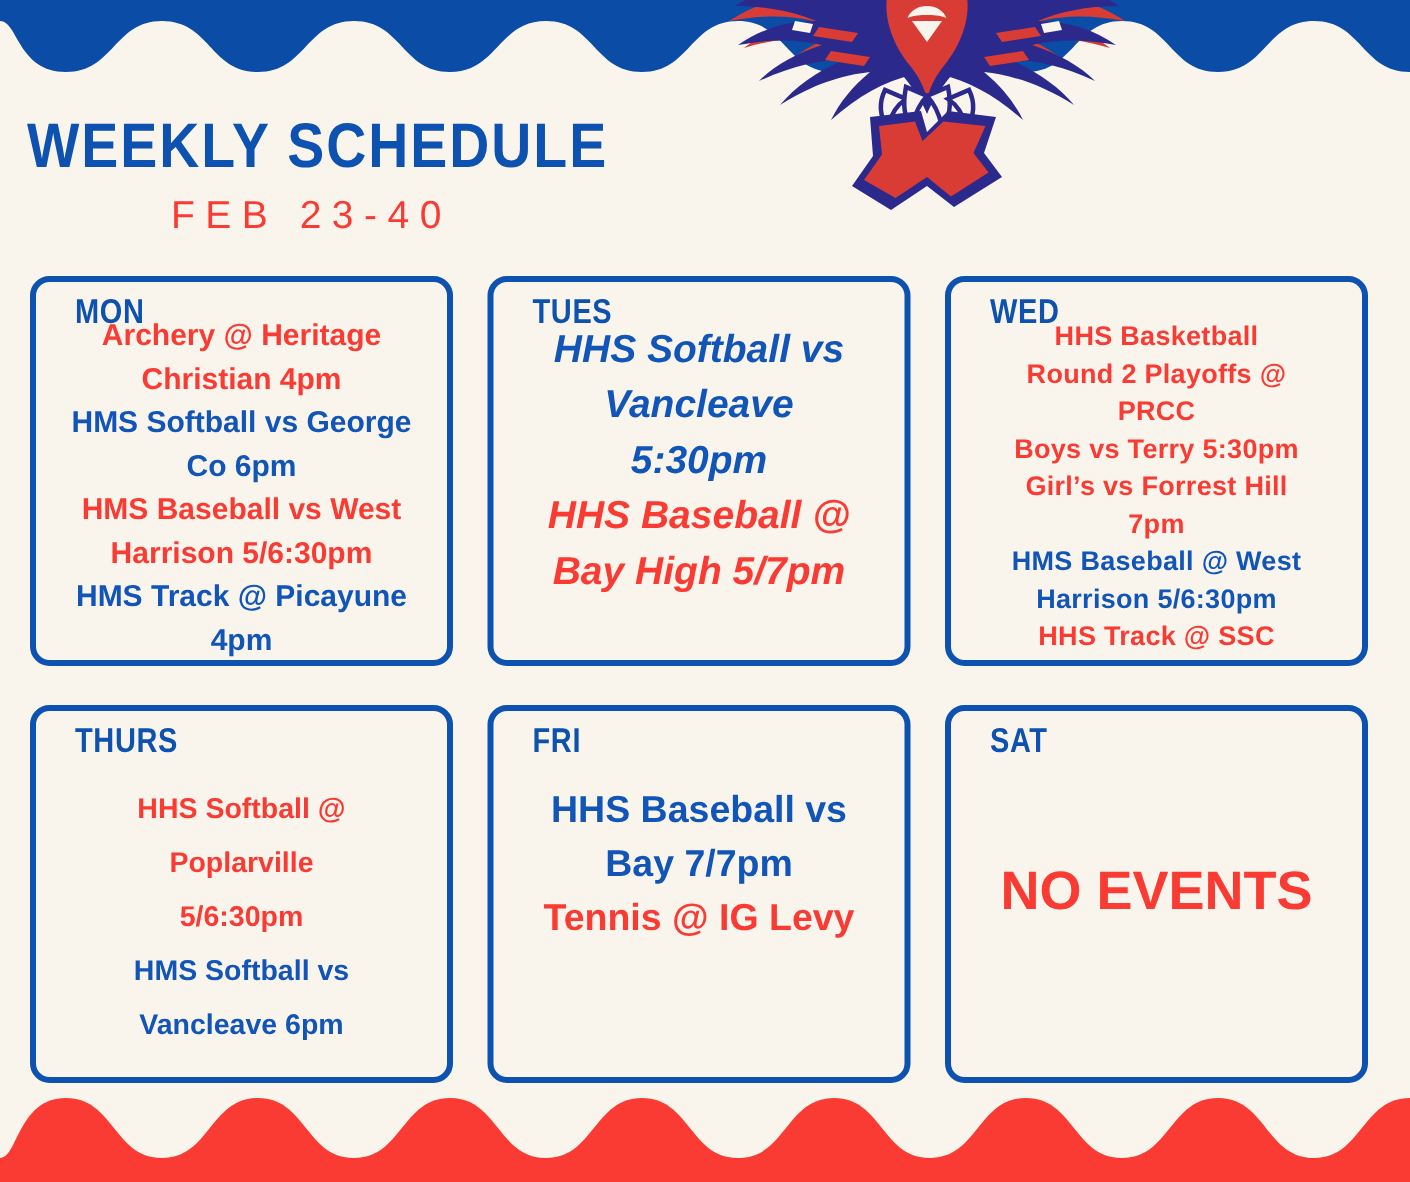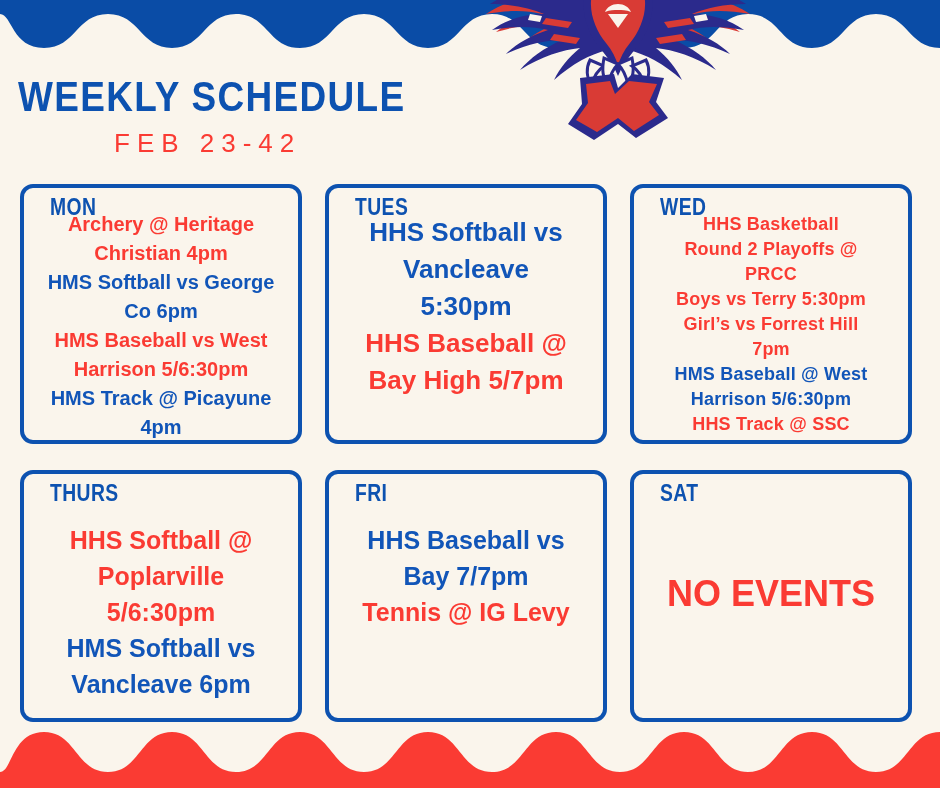--- a/index.html
+++ b/index.html
@@ -133,28 +133,28 @@
     font-weight: 700;
     margin: 0;
   }
   .event.red  { color: #fa3b33; }
   .event.blue { color: #1155b8; }
 
   
   #card-mon   .events { top: 22px; }
   #card-mon   .event  { font-size: 20px; line-height: 29px; }
 
-  #card-tues  .events { top: 26px; }
+  #card-tues  .events { top: 26px; font-style: italic; }
   #card-tues  .event  { font-size: 26px; line-height: 37px; }
 
   #card-wed   .events { top: 24px; }
   #card-wed   .event  { font-size: 18px; line-height: 25px; letter-spacing: 0.2px; }
 
   #card-thurs .events { top: 48px; }
-  #card-thurs .event  { font-size: 25px; line-height: 36px; }
+  #card-thurs .event  { font-size: 19px; line-height: 36px; }
 
   #card-fri   .events { top: 48px; }
   #card-fri   .event  { font-size: 25px; line-height: 36px; }
 
   #card-sat   .events { top: 102px; }
   #card-sat   .event  { font-size: 36px; line-height: 36px; }
 </style>
 </head>
 <body>
 
@@ -198,21 +198,21 @@
                C 204,50 204,10 172,10
                C 140,10 140,50 108,50
                C 76,50 76,10 44,10
                C 12,10 12,50 0,50 Z" fill="#fa3b33"></path>
     </svg>
   </div>
 
   <div id="header">
     <div id="title-block">
       <div id="poster-title">WEEKLY SCHEDULE</div>
-      <div id="poster-subtitle">FEB 23-42</div>
+      <div id="poster-subtitle">FEB 23-40</div>
     </div>
   </div>
 
   <div id="logo">
     <svg viewBox="0 0 300 210" aria-hidden="true">
       <g>
         <path fill="#d93b35" d="M150,58 C126,50 104,44 80,44 C58,44 36,50 18,62
                                  C40,58 58,58 74,62 C56,64 40,70 28,80
                                  C48,74 66,72 82,74 C70,80 60,86 52,94
                                  C72,86 90,82 106,82 C120,82 134,78 150,68 Z"></path>

